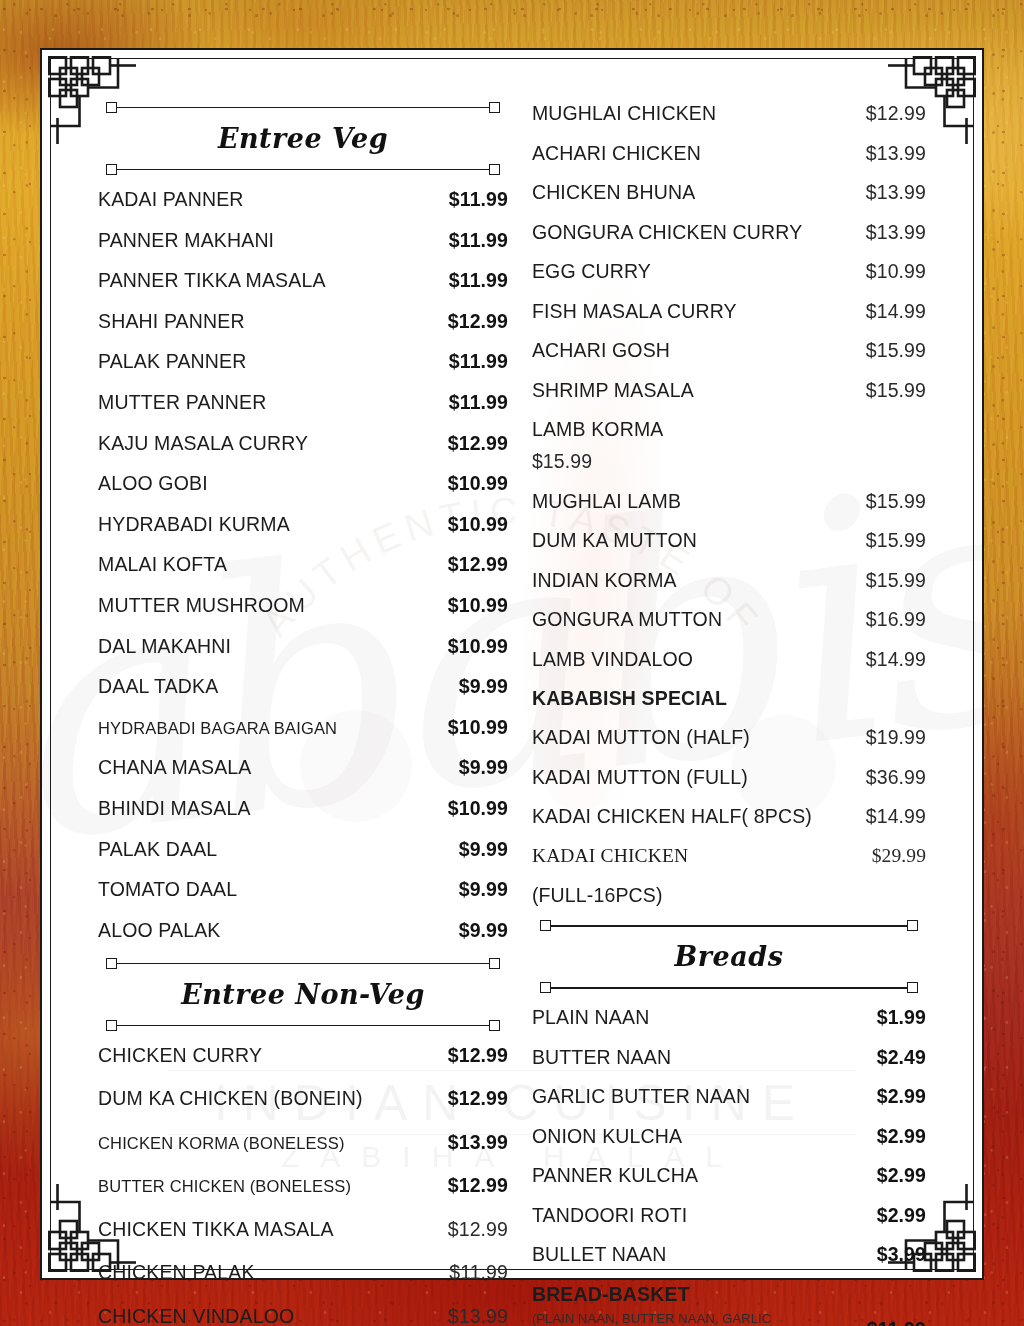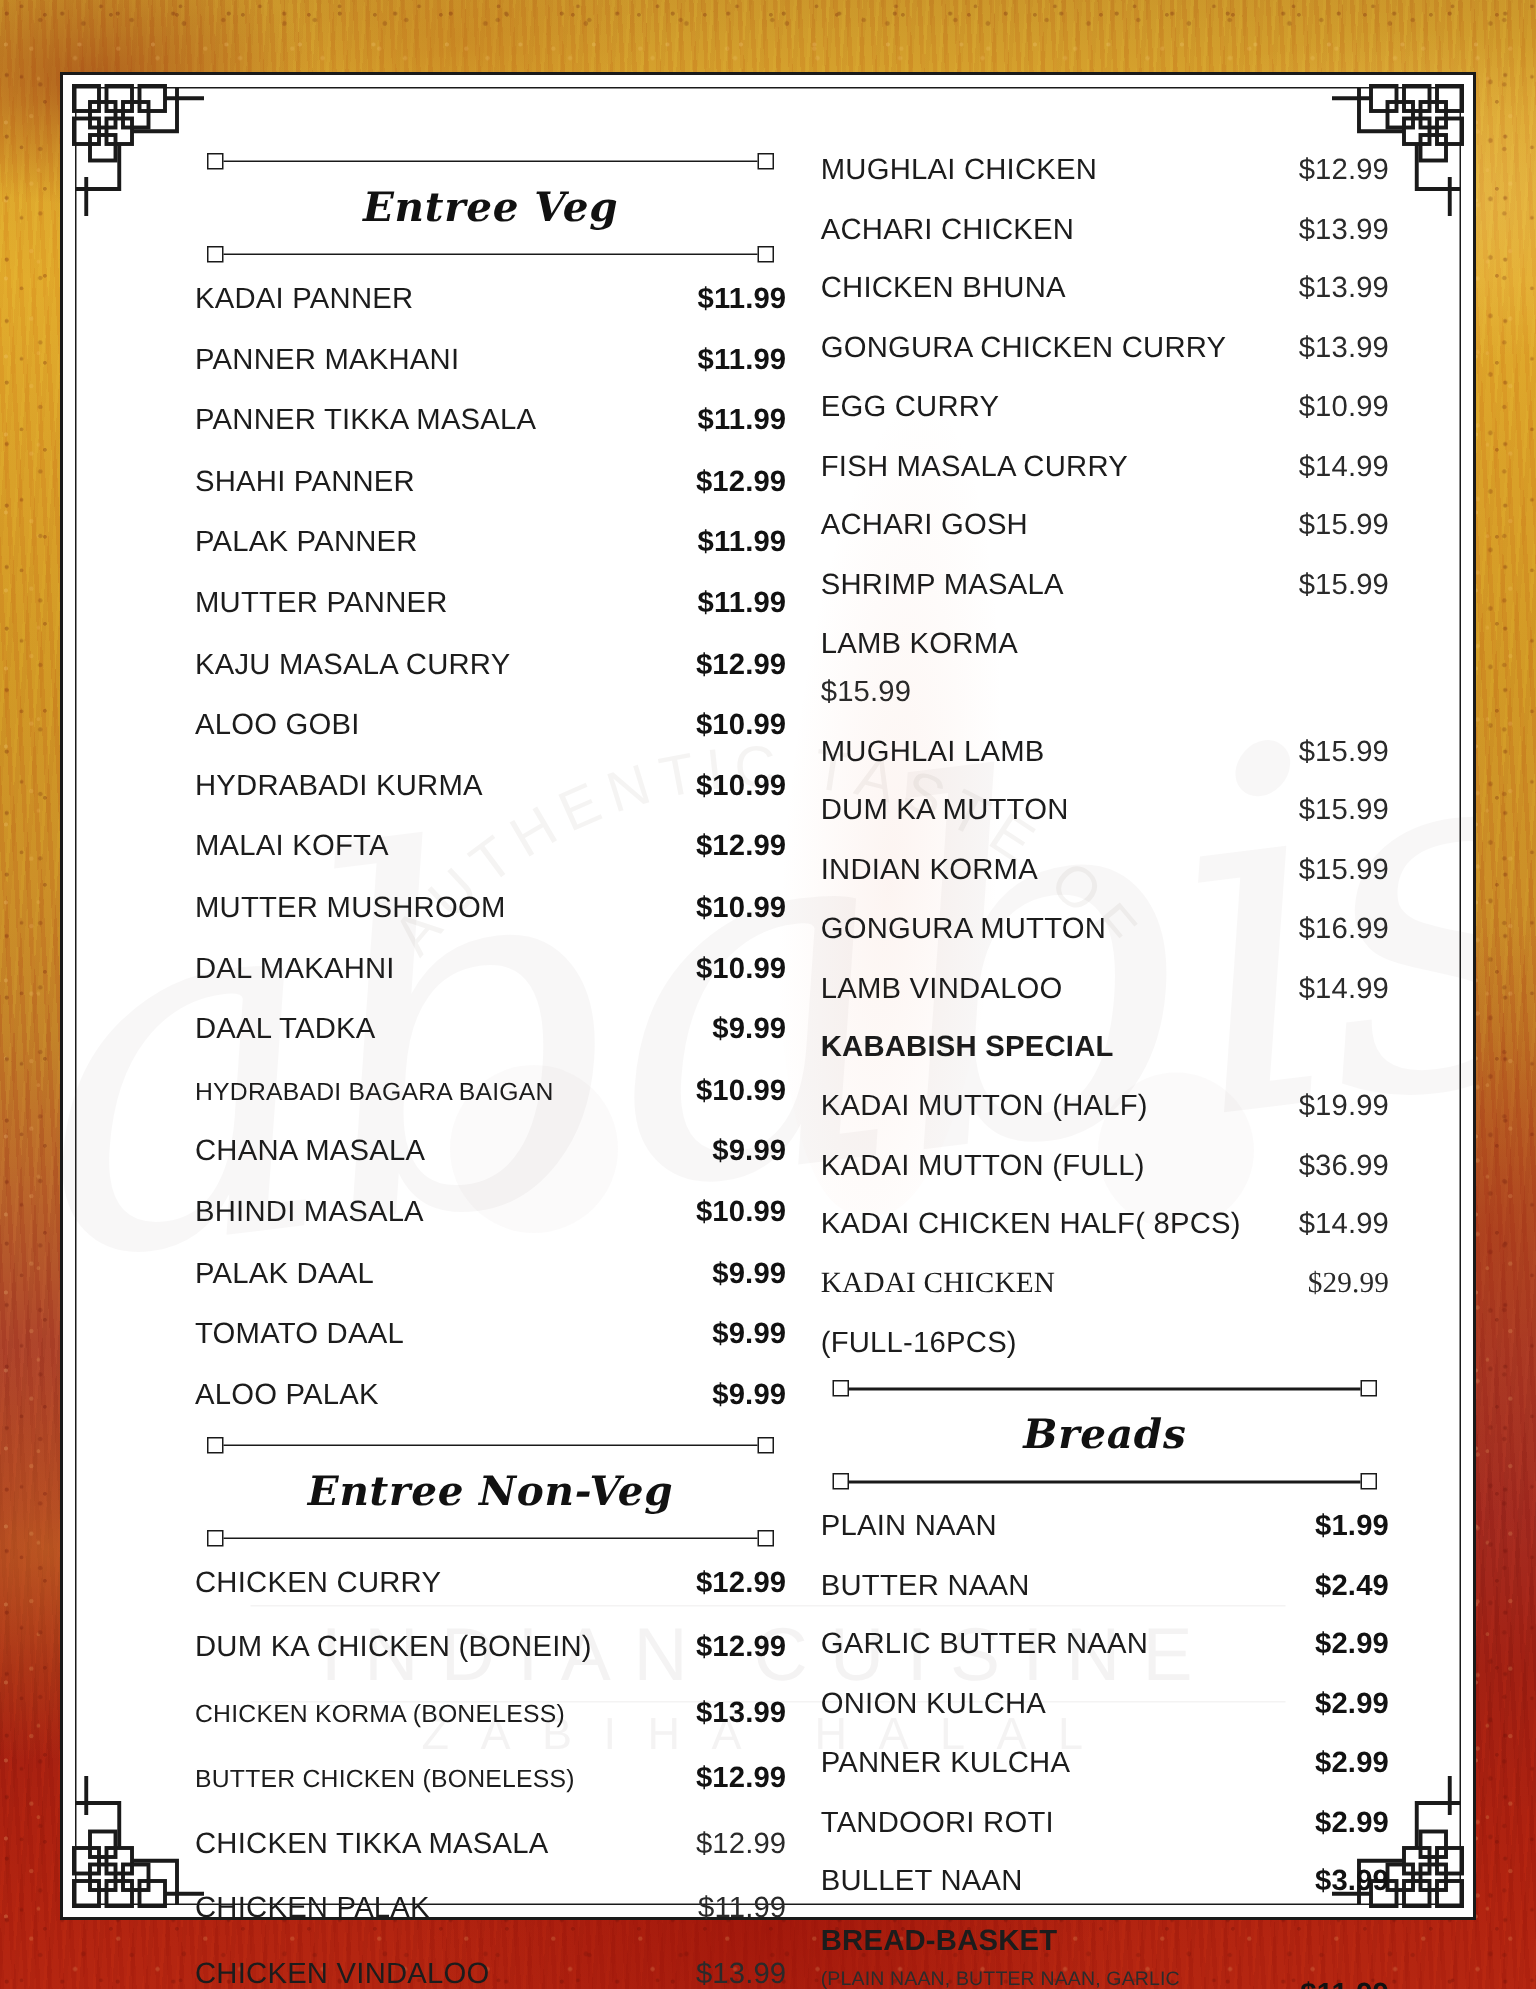--- a/index.html
+++ b/index.html
@@ -134,21 +134,21 @@
     transform:rotate(4deg);
   }
 
   
   .content {
     position:absolute;
     left:56px; top:52px; right:56px; bottom:52px;
     display:flex;
   }
   .col { position:relative; }
-  .col-left  { width:412px;margin-left:32px; }
+  .col-left  { width:412px; }
   .col-gap   { width:24px; }
   .col-right { width:396px; }
 
   
   .sect { margin:0; }
   .rule {
     position:relative;
     height:12px;
     margin:0 8px;
   }

